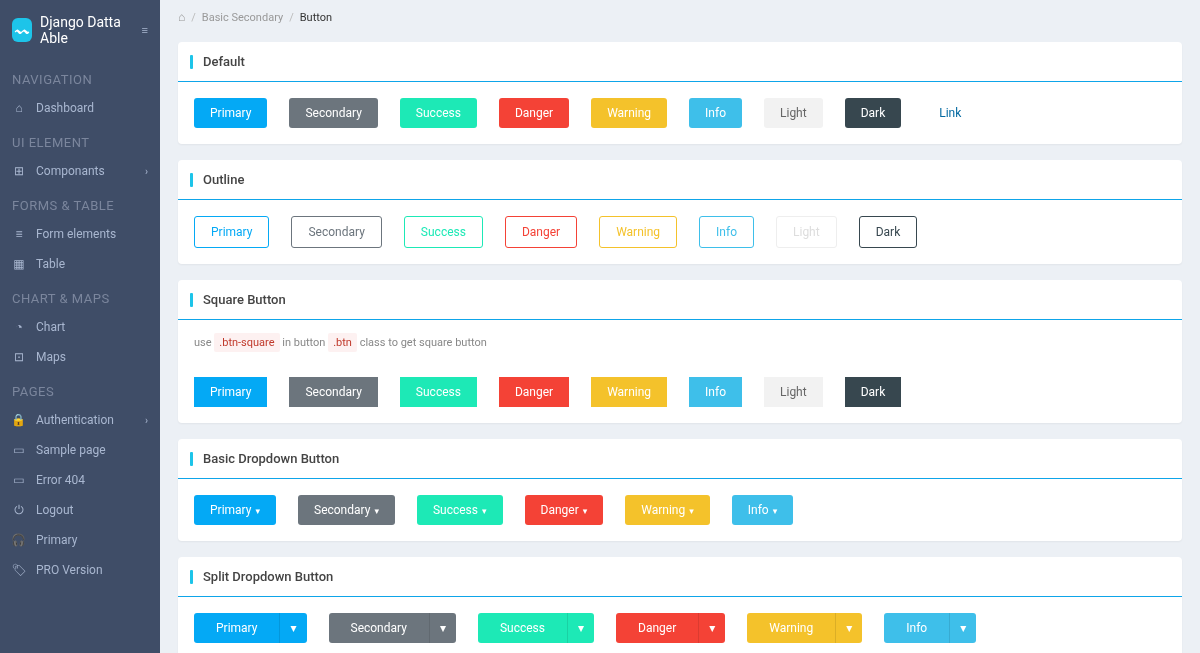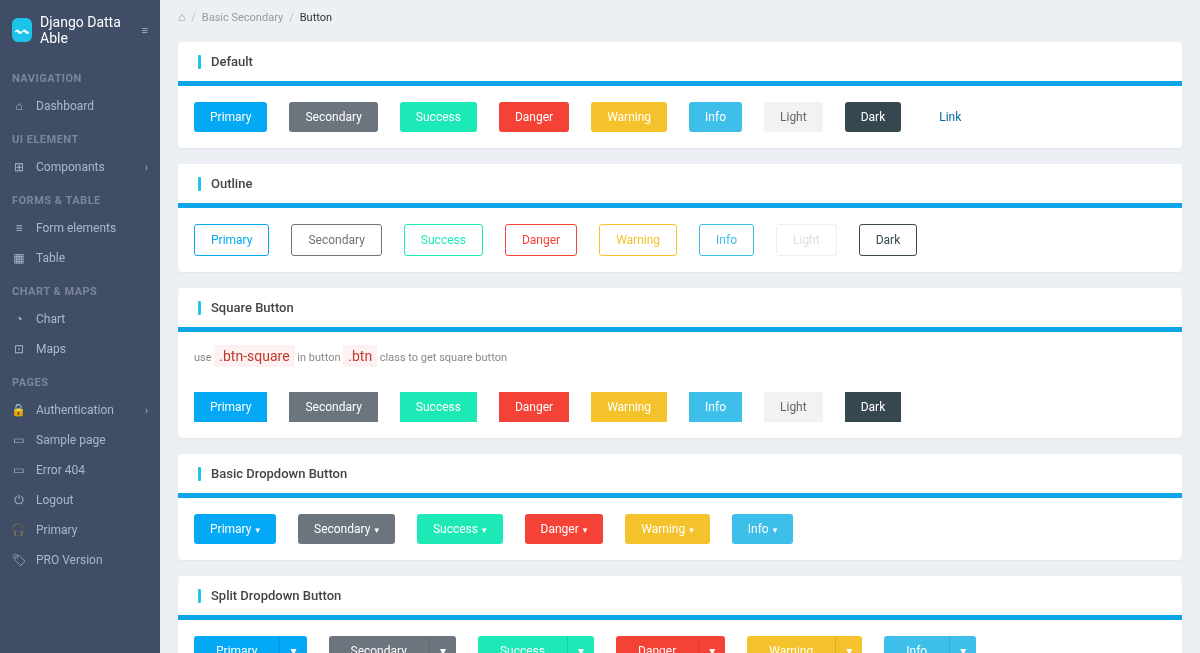--- a/index.html
+++ b/index.html
@@ -1,30 +1,30 @@
 <!DOCTYPE html>
 <html><head>
 <meta charset="utf-8">
 <style>
 * { margin: 0; padding: 0; box-sizing: border-box; font-family: -apple-system, BlinkMacSystemFont, "Segoe UI", Roboto, sans-serif; }
 body { background: #ecf0f5; display: flex; font-size: 13px; color: #888; }
 .sidebar { width: 160px; background: #3f4d67; min-height: 100vh; color: #a9b7d0; flex-shrink: 0; }
 .logo-row { display: flex; align-items: center; padding: 14px 12px; gap: 8px; color: #fff; font-size: 14px; }
 .logo-badge { width: 24px; height: 24px; background: #1dc4e9; border-radius: 6px; display: flex; align-items: center; justify-content: center; color: #fff; font-size: 14px; }
-.section-header { font-size: 11px; letter-spacing: .5px; color: #7b869d; padding: 12px 12px 6px; text-transform: uppercase; font-weight: 700; }
+.section-header { font-size: 13px; letter-spacing: .5px; color: #7b869d; padding: 12px 12px 6px; text-transform: uppercase; font-weight: 400; }
 .nav-item { display: flex; align-items: center; gap: 10px; padding: 8px 12px; color: #a9b7d0; font-size: 12px; cursor: pointer; }
 .nav-item .chev { margin-left: auto; font-size: 10px; }
 .nav-icon { width: 14px; display: inline-flex; justify-content: center; font-size: 12px; }
 .main { flex: 1; padding: 0 0 20px 0; min-width: 0; }
 .breadcrumb { display: flex; align-items: center; gap: 6px; padding: 10px 18px; font-size: 11px; color: #999; }
 .breadcrumb .sep { color: #bbb; }
 .breadcrumb .current { font-weight: 400; color: #333; }
 .breadcrumb .home-ic { font-size: 12px; }
 .card { background: #fff; margin: 8px 18px 16px; border-radius: 4px; box-shadow: 0 1px 2px rgba(0,0,0,.05); }
-.card-header { padding: 12px 20px; border-bottom: 5px solid #0ea5e9; display: flex; align-items: center; }
+.card-header { padding: 12px 12px; border-bottom: 1px solid #0ea5e9; display: flex; align-items: center; }
 .card-header .bar { width: 3px; height: 14px; background: #1dc4e9; margin-right: 10px; border-radius: 1px; }
 .card-title { font-size: 13px; color: #444; font-weight: 500; }
 .card-body { padding: 16px; display: flex; flex-wrap: wrap; gap: 22px; align-items: center; }
 .btn { padding: 8px 16px; border-radius: 3px; border: none; font-size: 12px; cursor: pointer; color: #fff; }
 .btn-primary { background: #04a9f5; }
 .btn-secondary { background: #6c757d; }
 .btn-success { background: #1de9b6; }
 .btn-danger { background: #f44236; }
 .btn-warning { background: #f4c22b; color: #fff; }
 .btn-info { background: #3ebfea; }
@@ -35,21 +35,21 @@
 .btn-outline.primary { color: #04a9f5; border-color: #04a9f5; }
 .btn-outline.secondary { color: #6c757d; border-color: #6c757d; }
 .btn-outline.success { color: #1de9b6; border-color: #1de9b6; }
 .btn-outline.danger { color: #f44236; border-color: #f44236; }
 .btn-outline.warning { color: #f4c22b; border-color: #f4c22b; }
 .btn-outline.info { color: #3ebfea; border-color: #3ebfea; }
 .btn-outline.light { color: #ddd; border-color: #eee; }
 .btn-outline.dark { color: #37474f; border-color: #37474f; }
 .btn-square { border-radius: 0; }
 .helper { font-size: 11px; color: #888; margin-right: 6px; width: 100%; margin-bottom: 6px; }
-.helper code { background: #fdf1f1; color: #c0392b; padding: 3px 5px; border-radius: 2px; font-size: 14px; }
+.helper code { background: #fdf1f1; color: #c0392b; padding: 3px 5px; border-radius: 2px; font-size: 11px; }
 .caret { margin-left: 4px; font-size: 9px; }
 .split-group { display: inline-flex; }
 .split-group .main-btn { border-radius: 3px 0 0 3px; padding: 8px 22px; }
 .split-group .caret-btn { border-radius: 0 3px 3px 0; padding: 8px 10px; border-left: 1px solid rgba(0,0,0,.1); }
 </style>
 </head>
 <body>
 
 <div class="sidebar">
   <div class="logo-row">

